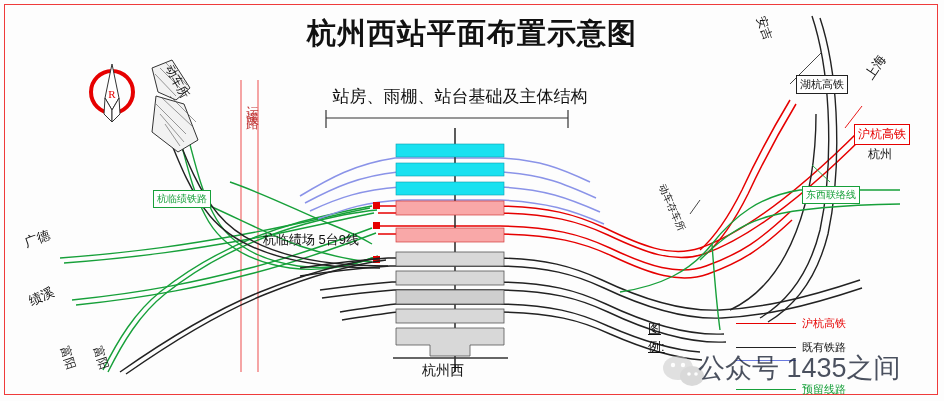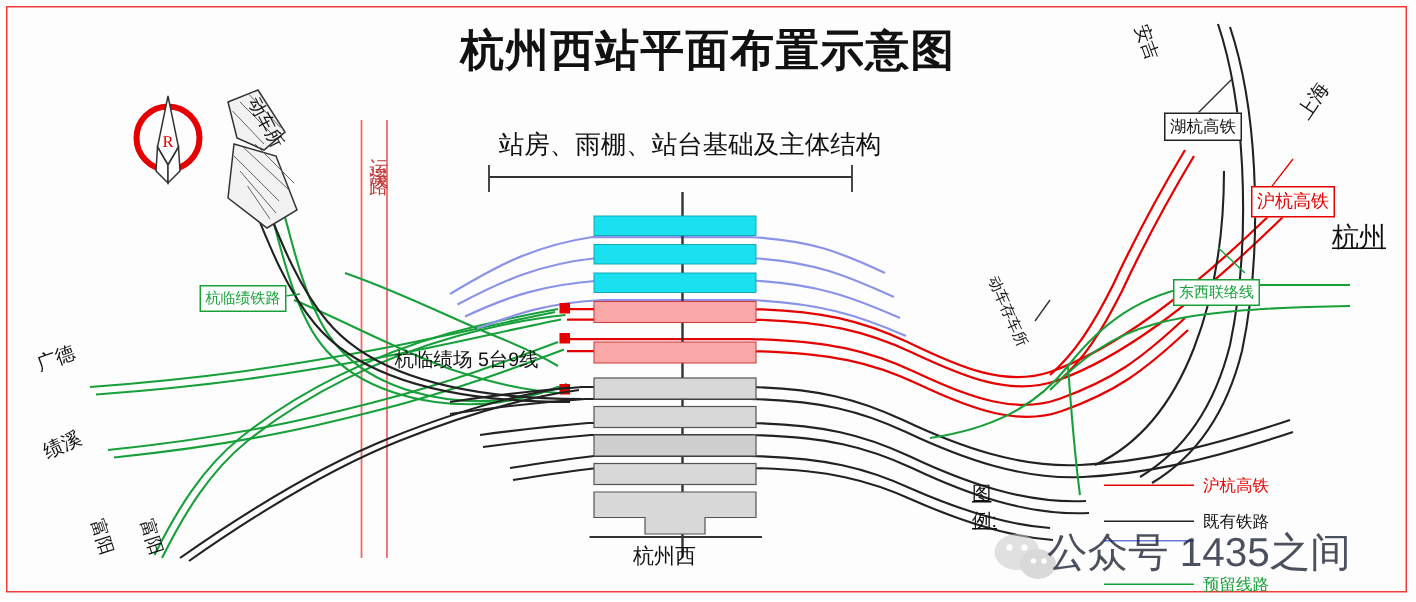--- a/index.html
+++ b/index.html
@@ -5,21 +5,21 @@
   html,body{margin:0;padding:0;background:#fff;}
   body{font-family:"Liberation Sans","DejaVu Sans",sans-serif;}
   #page{position:relative;width:944px;height:401px;background:#fdfdfd;overflow:hidden;}
   #border{position:absolute;left:4px;top:4px;width:934px;height:391px;border:1.5px solid #ef3b3b;box-sizing:border-box;}
   .t{position:absolute;white-space:nowrap;color:#111;}
   #title{left:0;top:14px;width:944px;text-align:center;font-size:29px;font-weight:bold;letter-spacing:1px;}
   #sub1{left:330px;top:64px;width:260px;text-align:center;font-size:13px;}
   #sub2{left:320px;top:85px;width:280px;text-align:center;font-size:17px;}
   .vtext{writing-mode:vertical-rl;text-orientation:upright;}
   .rot{transform-origin:left top;}
-  .boxlbl{position:absolute;font-size:10px;padding:1px 3px;background:#fff;white-space:nowrap;}
+  .boxlbl{position:absolute;font-size:10px;padding:1px 3px;background:#fff;white-space:nowrap;margin-left:20px;}
   .gbox{border:1px solid #17a03a;color:#17a03a;}
   .rbox{border:1px solid #e60000;color:#e60000;font-size:12px;}
   .kbox{border:1px solid #222;color:#111;}
   svg{position:absolute;left:0;top:0;}
   #legend{position:absolute;left:648px;top:310px;font-size:12px;}
   .lgrow{position:absolute;display:flex;align-items:center;gap:6px;font-size:11px;white-space:nowrap;}
   .lgline{display:inline-block;width:60px;height:0;border-top:1.6px solid #000;}
   .wm{position:absolute;color:#0f172a;font-size:27px;opacity:.75;white-space:nowrap;}
 </style>
 </head>
@@ -186,21 +186,21 @@
   <div class="t rot" style="left:668px;top:182px;transform:rotate(66deg);font-size:10px;">动车存车所</div>
 
   <div class="boxlbl kbox" style="left:776px;top:75px;font-size:11px;">湖杭高铁</div>
 
   <div class="t rot" style="left:768px;top:14px;transform:rotate(70deg);font-size:12px;">安吉</div>
 
   <div class="t rot" style="left:861px;top:73px;transform:rotate(-56deg);font-size:13px;">上海</div>
 
   <div class="boxlbl rbox" style="left:834px;top:124px;">沪杭高铁</div>
 
-  <div class="t" style="left:888px;top:146px;font-size:18px;text-decoration:underline;">杭州</div>
+  <div class="t" style="left:868px;top:146px;font-size:12px;">杭州</div>
 
   <div class="boxlbl gbox" style="left:782px;top:186px;">东西联络线</div>
 
   <div id="legend">
     <div style="position:absolute;left:0;top:10px;font-size:13px;color:#111;text-decoration:underline;">图例:</div>
 
     <div class="lgrow" style="left:88px;top:6px;">
       <span class="lgline" style="border-top-color:#e60000;"></span>
       <span style="color:#e60000;">沪杭高铁</span>
     </div>

